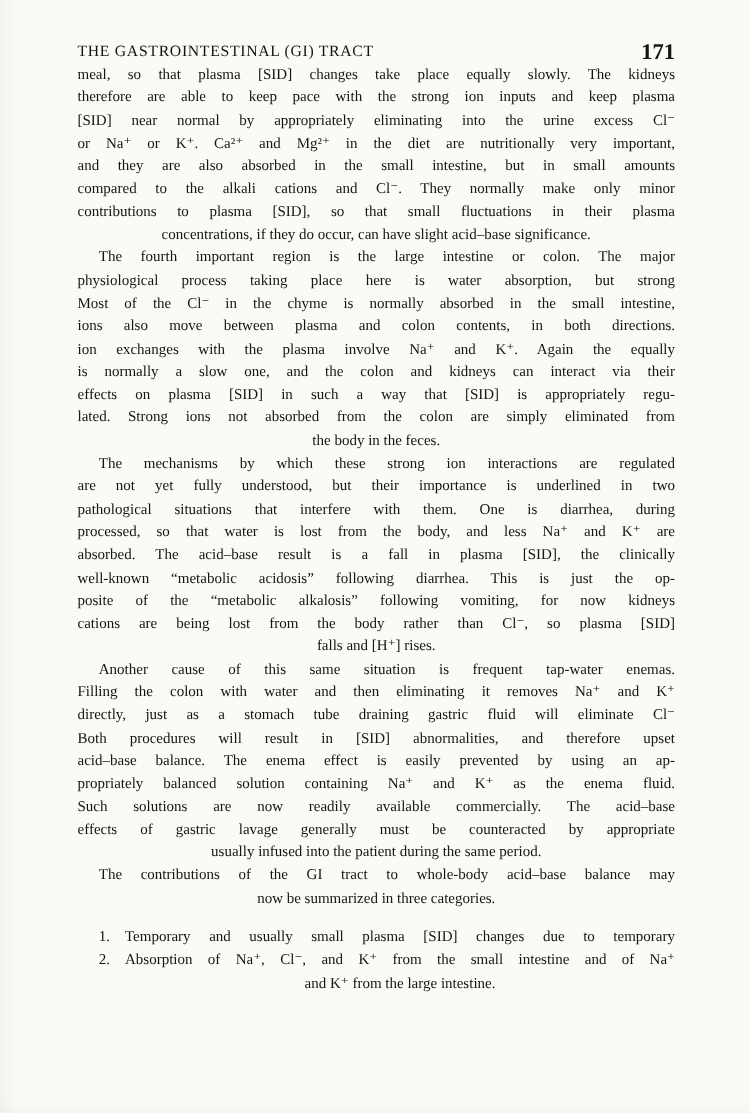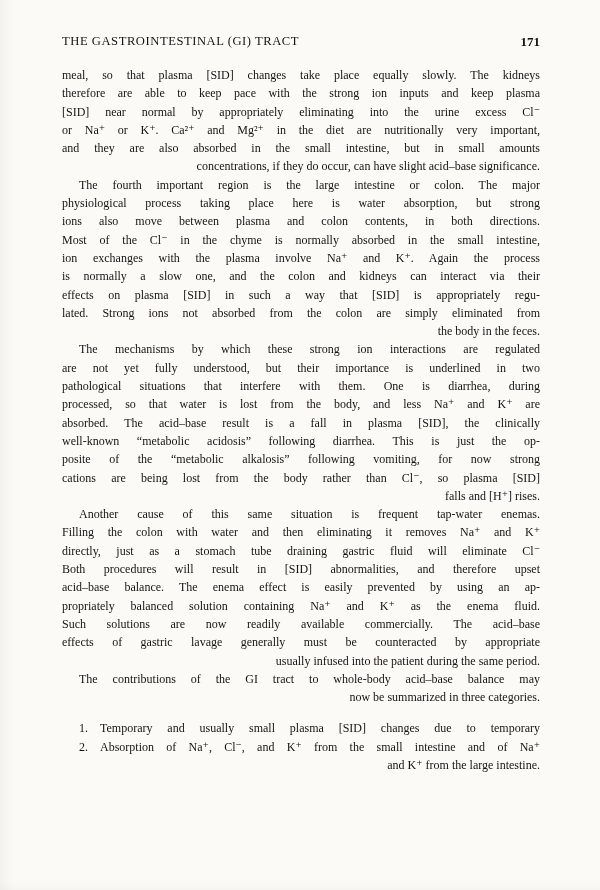--- a/index.html
+++ b/index.html
@@ -18,38 +18,38 @@
     color: #161412;
     padding: 34px 60px 0 62px;
     overflow: hidden;
   }
   .running-head {
     display: flex;
     justify-content: space-between;
     align-items: flex-start;
     font-size: 12.6px;
     line-height: 15px;
-    margin-bottom: 17px;
+    margin-bottom: 1px;
   }
   .running-head .title {
     letter-spacing: 0.55px;
     font-weight: normal;
   }
   .running-head .pagenum {
     font-weight: bold;
-    font-size: 13px;
+    font-size: 18px;
   }
   .body-text {
     font-size: 12px;
     line-height: 18.3px;
     width: 478px;
   }
   .line { min-height: 18.3px; }
   .just { text-align: justify; text-align-last: justify; }
-  .last { text-align: right; }
+  .last { text-align: center; }
   .indent { padding-left: 17px; }
   .category-list { margin-top: 13px; }
   .list-item { position: relative; padding-left: 38px; }
   .list-item .marker { position: absolute; left: 17px; top: 0; }
 </style>
 </head>
 <body>
 
 <div class="page">
   <div class="running-head">
@@ -57,41 +57,43 @@
     <span class="pagenum">171</span>
   </div>
   <div class="body-text">
     <div id="paragraphs">
         <div class="para">
           <div class="line just">meal, so that plasma [SID] changes take place equally slowly. The kidneys</div>
           <div class="line just">therefore are able to keep pace with the strong ion inputs and keep plasma</div>
           <div class="line just">[SID] near normal by appropriately eliminating into the urine excess Cl⁻</div>
           <div class="line just">or Na⁺ or K⁺. Ca²⁺ and Mg²⁺ in the diet are nutritionally very important,</div>
           <div class="line just">and they are also absorbed in the small intestine, but in small amounts</div>
+          <div class="line just">compared to the alkali cations and Cl⁻. They normally make only minor</div>
+          <div class="line just">contributions to plasma [SID], so that small fluctuations in their plasma</div>
           <div class="line last">concentrations, if they do occur, can have slight acid–base significance.</div>
         </div>
         <div class="para">
           <div class="line just indent">The fourth important region is the large intestine or colon. The major</div>
           <div class="line just">physiological process taking place here is water absorption, but strong</div>
+          <div class="line just">Most of the Cl⁻ in the chyme is normally absorbed in the small intestine,</div>
           <div class="line just">ions also move between plasma and colon contents, in both directions.</div>
-          <div class="line just">Most of the Cl⁻ in the chyme is normally absorbed in the small intestine,</div>
-          <div class="line just">ion exchanges with the plasma involve Na⁺ and K⁺. Again the process</div>
+          <div class="line just">ion exchanges with the plasma involve Na⁺ and K⁺. Again the equally</div>
           <div class="line just">is normally a slow one, and the colon and kidneys can interact via their</div>
           <div class="line just">effects on plasma [SID] in such a way that [SID] is appropriately regu-</div>
           <div class="line just">lated. Strong ions not absorbed from the colon are simply eliminated from</div>
           <div class="line last">the body in the feces.</div>
         </div>
         <div class="para">
           <div class="line just indent">The mechanisms by which these strong ion interactions are regulated</div>
           <div class="line just">are not yet fully understood, but their importance is underlined in two</div>
           <div class="line just">pathological situations that interfere with them. One is diarrhea, during</div>
           <div class="line just">processed, so that water is lost from the body, and less Na⁺ and K⁺ are</div>
           <div class="line just">absorbed. The acid–base result is a fall in plasma [SID], the clinically</div>
           <div class="line just">well-known “metabolic acidosis” following diarrhea. This is just the op-</div>
-          <div class="line just">posite of the “metabolic alkalosis” following vomiting, for now strong</div>
+          <div class="line just">posite of the “metabolic alkalosis” following vomiting, for now kidneys</div>
           <div class="line just">cations are being lost from the body rather than Cl⁻, so plasma [SID]</div>
           <div class="line last">falls and [H⁺] rises.</div>
         </div>
         <div class="para">
           <div class="line just indent">Another cause of this same situation is frequent tap-water enemas.</div>
           <div class="line just">Filling the colon with water and then eliminating it removes Na⁺ and K⁺</div>
           <div class="line just">directly, just as a stomach tube draining gastric fluid will eliminate Cl⁻</div>
           <div class="line just">Both procedures will result in [SID] abnormalities, and therefore upset</div>
           <div class="line just">acid–base balance. The enema effect is easily prevented by using an ap-</div>
           <div class="line just">propriately balanced solution containing Na⁺ and K⁺ as the enema fluid.</div>

